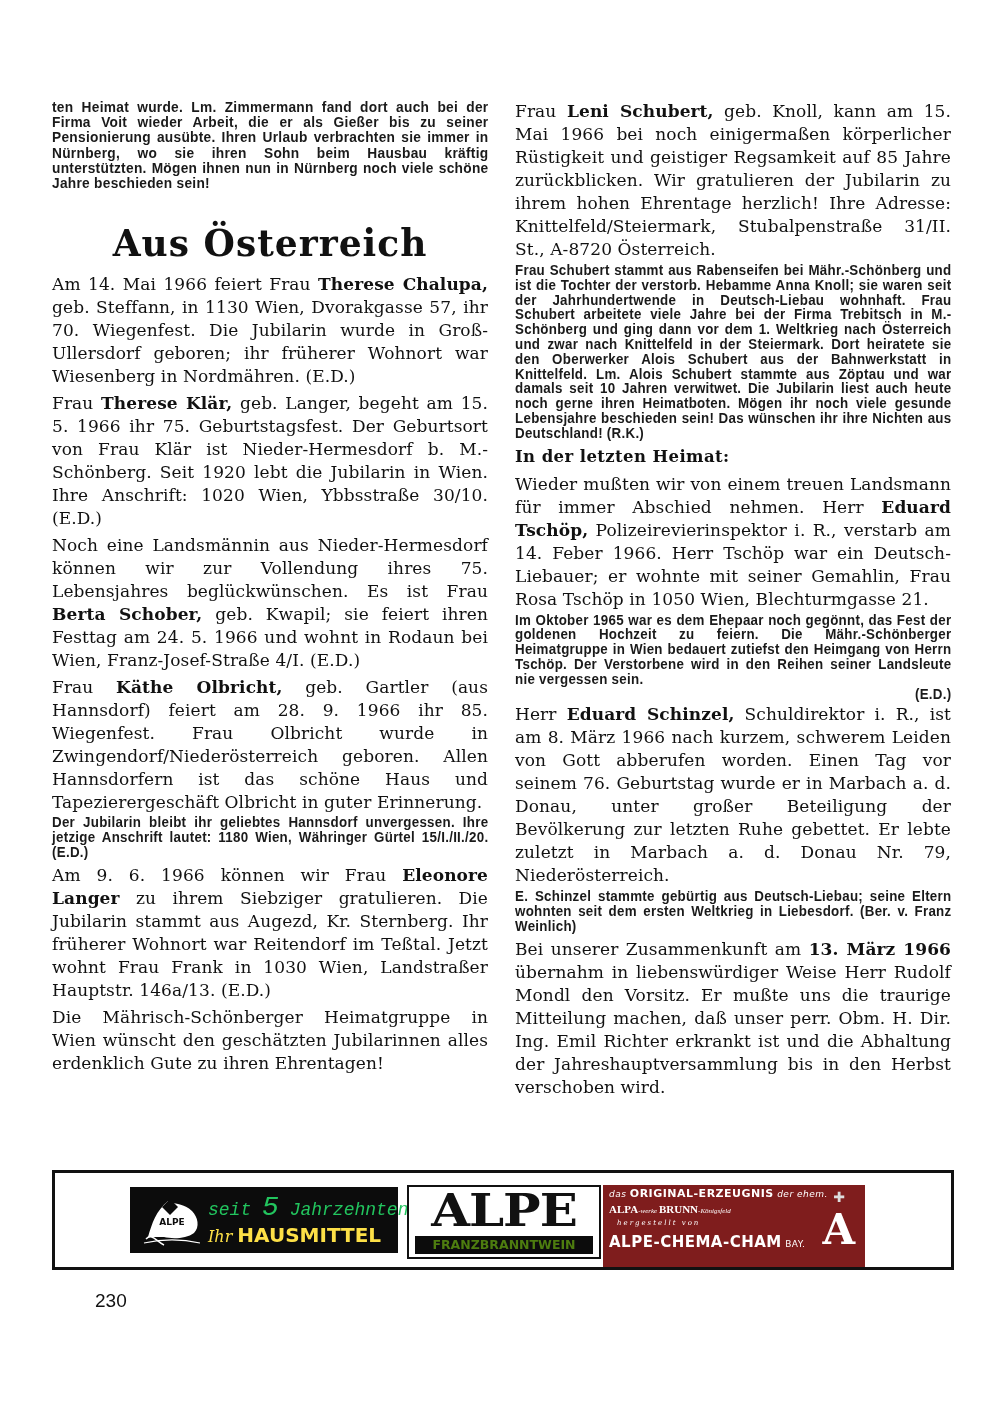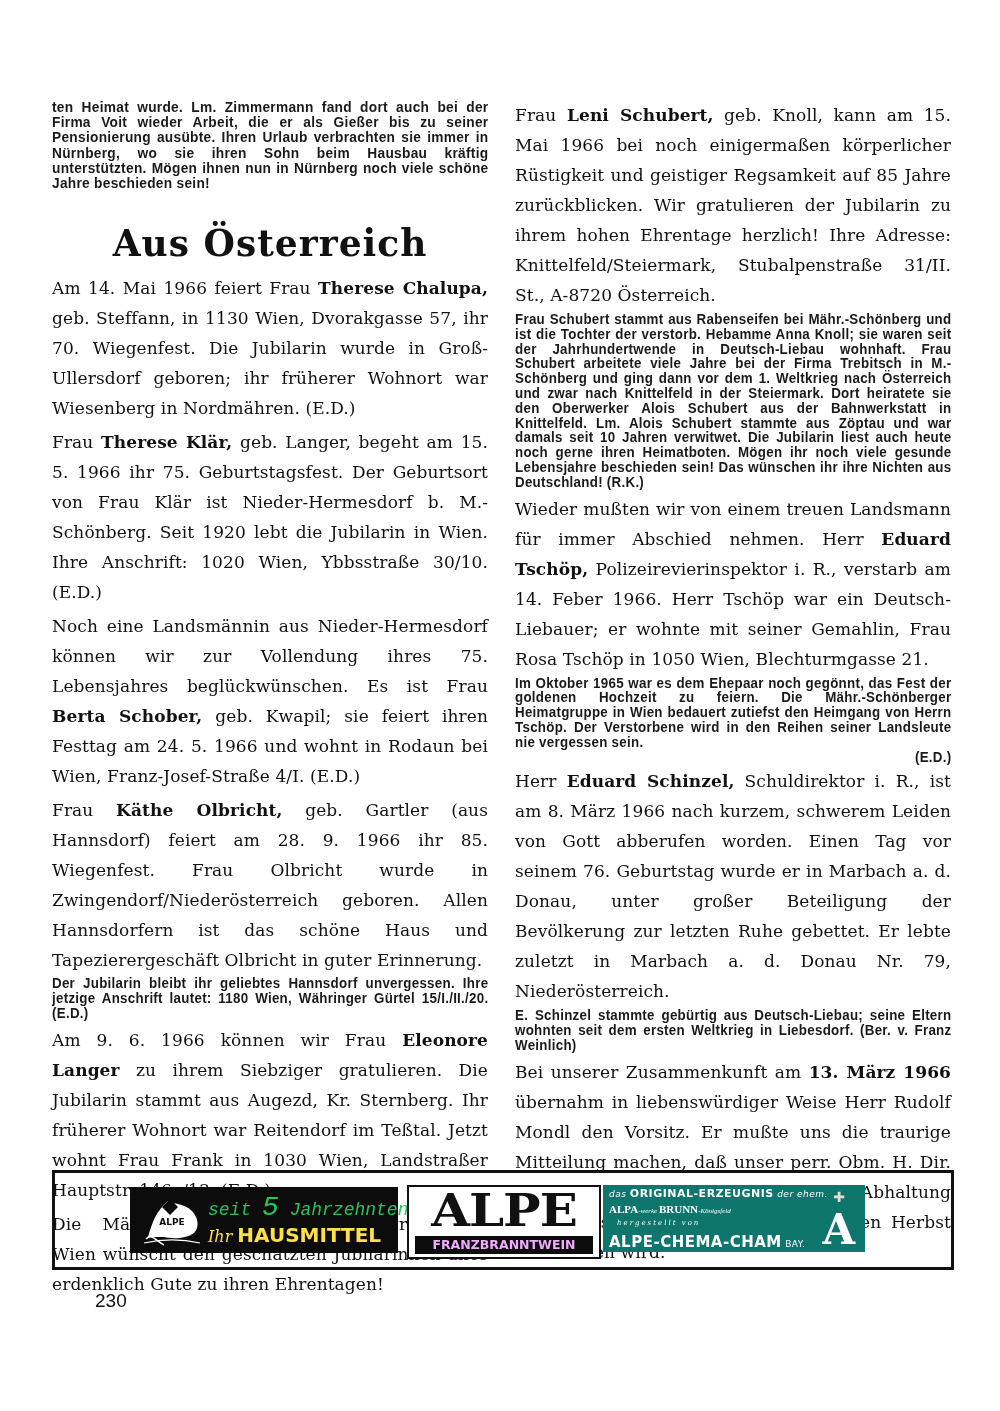--- a/index.html
+++ b/index.html
@@ -1,36 +1,36 @@
 <!DOCTYPE html>
 <html><head>
 <meta charset="utf-8">
 <style>
   html, body { margin: 0; padding: 0; background: #ffffff; }
   body { width: 1000px; height: 1411px; position: relative; overflow: hidden; color: #111; }
   .col { position: absolute; top: 88px; width: 436px; margin-top: 12px; }
   .col-left { left: 52px; }
   .col-right { left: 515px; }
-  .p { font-family: "DejaVu Serif", "Liberation Serif", serif; font-size: 17px; line-height: 30px; text-align: justify; margin: 0 0 4px 0; letter-spacing: 0.1px; }
+  .p { font-family: "DejaVu Serif", "Liberation Serif", serif; font-size: 17px; line-height: 23px; text-align: justify; margin: 0 0 4px 0; letter-spacing: 0.1px; }
   .small { font-family: "Liberation Sans", "DejaVu Sans", sans-serif; font-size: 14.2px; line-height: 14.8px; text-align: justify; margin: 0 0 4px 0; font-weight: bold; color: #1a1a1a; letter-spacing: 0.3px; transform: scaleX(0.94); transform-origin: left; width: 106.5%; }
   .sub { font-family: "DejaVu Serif", "Liberation Serif", serif; font-weight: bold; font-size: 16.5px; line-height: 20px; margin: 6px 0 6px 0; letter-spacing: 0.4px; }
   .title { font-family: "DejaVu Serif", "Liberation Serif", serif; font-weight: 900; font-size: 36px; text-align: center; margin: 30px 0 10px 0; letter-spacing: 1px; transform: scaleY(1.05); }
   b { font-weight: bold; }
   .ad { position: absolute; left: 52px; top: 1170px; width: 896px; height: 94px; border: 3px solid #111; border-left-width: 3px; }
   .ad-band { position: absolute; left: 75px; top: 14px; height: 66px; width: 268px; background: #0c0c0c; color: #fff; }
   .ad-logo { position: absolute; left: 12px; top: 6px; width: 64px; height: 56px; }
   .ad-line1 { position: absolute; left: 78px; top: 5px; font-family: Liberation Mono, monospace; font-style: italic; font-size: 18px; color: #22c55e; white-space: nowrap; }
   .ad-line1 .big5 { font-size: 28px; font-style: italic; }
   .ad-line2 { position: absolute; left: 78px; top: 36px; font-family: "DejaVu Sans", sans-serif; font-size: 20px; color: #fde047; white-space: nowrap; }
   .ad-line2 .ihr { font-family: "DejaVu Serif", serif; font-style: italic; font-size: 16px; font-weight: normal; }
   .ad-line2 .haus { font-weight: bold; }
   .ad-alpe { position: absolute; left: 352px; top: 12px; width: 190px; height: 70px; background: #fff; border: 2px solid #111; }
   .ad-alpe-word { position: absolute; left: 4px; top: -6px; width: 182px; text-align: center; font-family: "DejaVu Serif", serif; font-weight: 900; font-size: 50px; letter-spacing: -1px; color: #111; transform: scaleY(0.9); }
-  .ad-alpe-sub { position: absolute; left: 6px; bottom: 3px; width: 178px; height: 18px; background: #0c0c0c; color: #f0abfc; text-align: center; font-family: "DejaVu Sans", sans-serif; font-weight: bold; font-size: 12.5px; line-height: 18px; letter-spacing: 0px; }
-  .ad-right { position: absolute; left: 548px; top: 12px; width: 262px; height: 67px; background: #0f766e; color: #fff; }
+  .ad-alpe-sub { position: absolute; left: 6px; bottom: 3px; width: 178px; height: 18px; background: #0c0c0c; color: #4d7c0f; text-align: center; font-family: "DejaVu Sans", sans-serif; font-weight: bold; font-size: 12.5px; line-height: 18px; letter-spacing: 0px; }
+  .ad-right { position: absolute; left: 548px; top: 12px; width: 262px; height: 82px; background: #7f1d1d; color: #fff; }
   .ad-r1 { position: absolute; left: 6px; top: 2px; font-family: "DejaVu Sans", sans-serif; font-size: 11px; font-weight: bold; letter-spacing: 0.5px; white-space: nowrap; }
   .ad-r1 .das { font-style: italic; font-weight: normal; font-size: 9px; }
   .ad-r2 { position: absolute; left: 6px; top: 18px; font-family: Liberation Serif, serif; font-size: 11px; font-weight: bold; white-space: nowrap; }
   .ad-r2 .tiny { font-style: italic; font-weight: normal; font-size: 7px; }
   .ad-r3 { position: absolute; left: 14px; top: 34px; font-family: "DejaVu Serif", serif; font-style: italic; font-size: 7px; letter-spacing: 2px; white-space: nowrap; }
   .ad-r4 { position: absolute; left: 6px; top: 48px; font-family: "DejaVu Sans", sans-serif; font-size: 15px; font-weight: bold; letter-spacing: 0.5px; white-space: nowrap; }
   .ad-r4 .bay { font-size: 9px; font-weight: normal; }
   .ad-a { position: absolute; right: 10px; top: 20px; font-family: "DejaVu Serif", serif; font-weight: 900; font-size: 42px; color: #fff; }
   .ad-cross { position: absolute; right: 20px; top: 4px; font-size: 14px; color: #ddd; }
   .pagenum { position: absolute; left: 55px; top: 1290px; font-family: Liberation Sans, sans-serif; font-size: 19px; margin-left: 40px; }
@@ -57,20 +57,21 @@
   <p class="p"><span>Am 9. 6. 1966 können wir Frau </span><b>Eleonore Langer</b><span> zu ihrem Siebziger gratulieren. Die Jubilarin stammt aus Augezd, Kr. Sternberg. Ihr früherer Wohnort war Reitendorf im Teßtal. Jetzt wohnt Frau Frank in 1030 Wien, Landstraßer Hauptstr. 146a/13. (E.D.)</span></p>
 
   <p class="p">Die Mährisch-Schönberger Heimatgruppe in Wien wünscht den geschätzten Jubilarinnen alles erdenklich Gute zu ihren Ehrentagen!</p>
 </div>
 
 <div class="col col-right">
   <p class="p" style="margin-bottom:2px;"><span>Frau </span><b>Leni Schubert,</b><span> geb. Knoll, kann am 15. Mai 1966 bei noch einigermaßen körperlicher Rüstigkeit und geistiger Regsamkeit auf 85 Jahre zurückblicken. Wir gratulieren der Jubilarin zu ihrem hohen Ehrentage herzlich! Ihre Adresse: Knittelfeld/Steiermark, Stubalpenstraße 31/II. St., A-8720 Österreich.</span></p>
 
   <p class="small">Frau Schubert stammt aus Rabenseifen bei Mähr.-Schönberg und ist die Tochter der verstorb. Hebamme Anna Knoll; sie waren seit der Jahrhundertwende in Deutsch-Liebau wohnhaft. Frau Schubert arbeitete viele Jahre bei der Firma Trebitsch in M.-Schönberg und ging dann vor dem 1. Weltkrieg nach Österreich und zwar nach Knittelfeld in der Steiermark. Dort heiratete sie den Oberwerker Alois Schubert aus der Bahnwerkstatt in Knittelfeld. Lm. Alois Schubert stammte aus Zöptau und war damals seit 10 Jahren verwitwet. Die Jubilarin liest auch heute noch gerne ihren Heimatboten. Mögen ihr noch viele gesunde Lebensjahre beschieden sein! Das wünschen ihr ihre Nichten aus Deutschland! (R.K.)</p>
 
+  <div class="sub">In der letzten Heimat:</div>
 
   <p class="p" style="margin-bottom:2px;"><span>Wieder mußten wir von einem treuen Landsmann für immer Abschied nehmen. Herr </span><b>Eduard Tschöp,</b><span> Polizeirevierinspektor i. R., verstarb am 14. Feber 1966. Herr Tschöp war ein Deutsch-Liebauer; er wohnte mit seiner Gemahlin, Frau Rosa Tschöp in 1050 Wien, Blechturmgasse 21.</span></p>
 
   <p class="small" style="margin-bottom:0;">Im Oktober 1965 war es dem Ehepaar noch gegönnt, das Fest der goldenen Hochzeit zu feiern. Die Mähr.-Schönberger Heimatgruppe in Wien bedauert zutiefst den Heimgang von Herrn Tschöp. Der Verstorbene wird in den Reihen seiner Landsleute nie vergessen sein.</p>
   <div class="small" style="text-align:right; margin:0 0 2px 0;">(E.D.)</div>
 
   <p class="p" style="margin-bottom:2px;"><span>Herr </span><b>Eduard Schinzel,</b><span> Schuldirektor i. R., ist am 8. März 1966 nach kurzem, schwerem Leiden von Gott abberufen worden. Einen Tag vor seinem 76. Geburtstag wurde er in Marbach a. d. Donau, unter großer Beteiligung der Bevölkerung zur letzten Ruhe gebettet. Er lebte zuletzt in Marbach a. d. Donau Nr. 79, Niederösterreich.</span></p>
 
   <p class="small">E. Schinzel stammte gebürtig aus Deutsch-Liebau; seine Eltern wohnten seit dem ersten Weltkrieg in Liebesdorf. (Ber. v. Franz Weinlich)</p>
 

